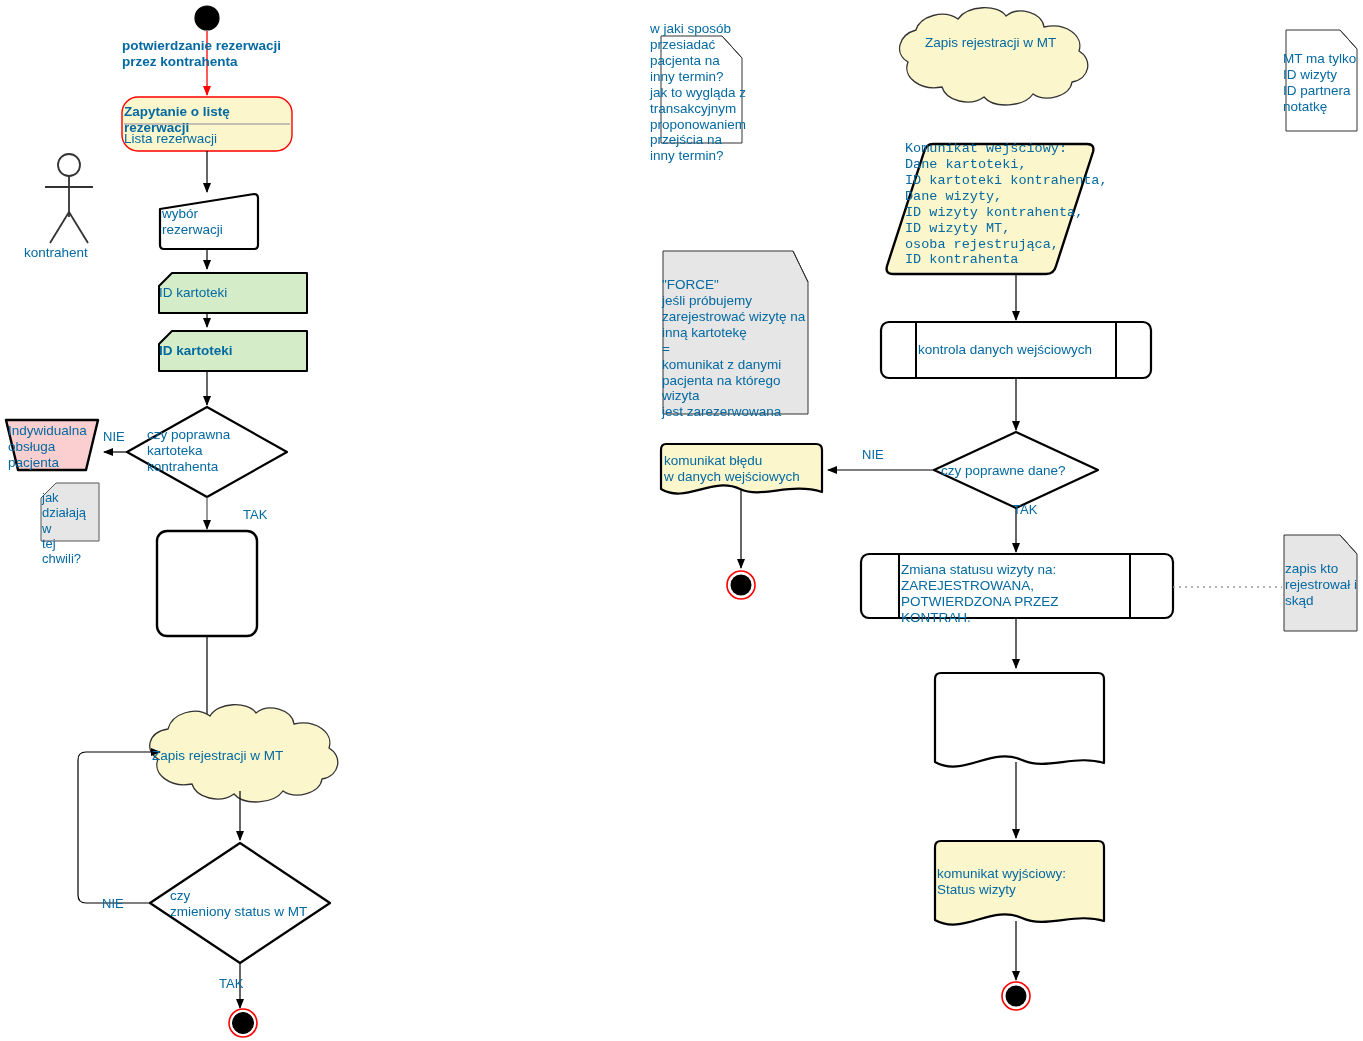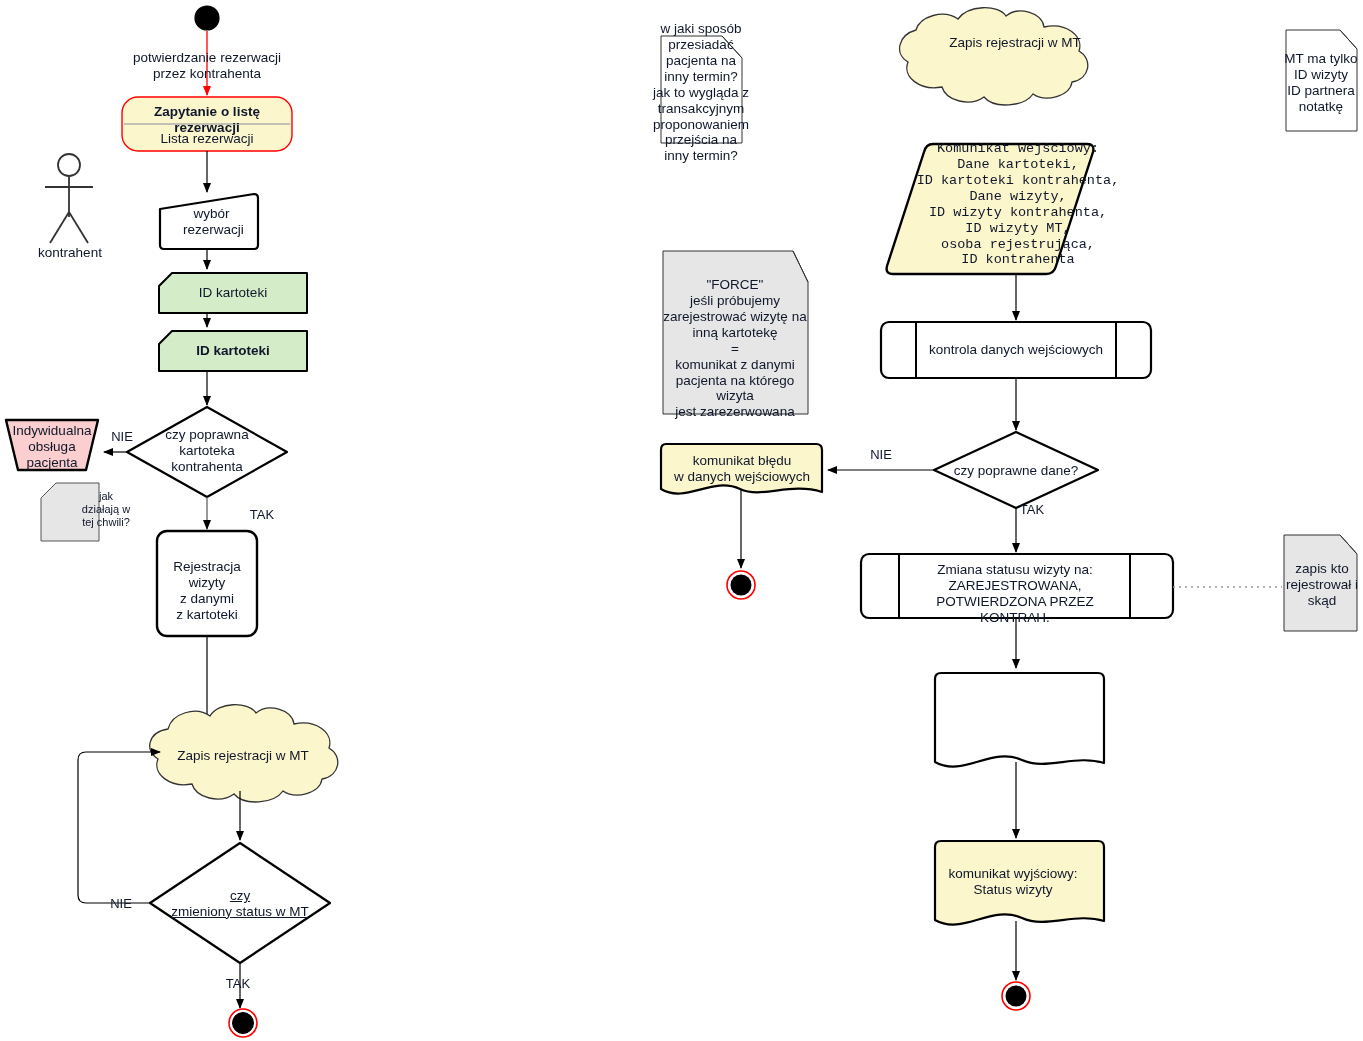--- a/index.html
+++ b/index.html
@@ -18,29 +18,28 @@
   svg.layer {
     position: absolute;
     top: 0; left: 0;
     width: 1363px;
     height: 1041px;
     overflow: visible;
   }
   .lbl {
     position: absolute;
     font-size: 13.5px;
-    color: #0f172a;
+    color: #0369a1;
     line-height: 1.18;
-    text-align: center;
     white-space: pre-line;
     pointer-events: none;
   }
   .lbl.edge { font-size: 13px; }
   .lbl.bold { font-weight: bold; font-size: 13.5px; }
-  .lbl.small { font-size: 11px; margin-left: 36px; }
+  .lbl.small { font-size: 13px; }
 </style>
 </head>
 <body>
 
 <div id="canvas">
 
   <svg class="layer" viewBox="0 0 1363 1041">
     <defs>
       <marker id="arrow" markerWidth="10" markerHeight="8" refX="9" refY="4" orient="auto" markerUnits="userSpaceOnUse">
         <path d="M0,0 L10,4 L0,8 z" fill="#000"></path>
@@ -186,54 +185,50 @@
              C963,936 992,904 1022,918
              C1046,929 1075,912 1104,921
              L1104,847 Q1104,841 1098,841 Z" fill="#fcf6cd" stroke="#000" stroke-width="2.2" stroke-linejoin="round"></path>
 
     <path d="M1016,921 L1016,980" stroke="#000" stroke-width="1.2" fill="none" marker-end="url(#arrow)"></path>
 
     <circle cx="1016" cy="996" r="14" fill="#fff" stroke="#ff0000" stroke-width="1.6"></circle>
     <circle cx="1016" cy="996" r="10.5" fill="#000"></circle>
   </svg>
 
-  <div class="lbl" style="left:122px; top:50px; width:170px;">potwierdzanie rezerwacji
+  <div class="lbl" style="left:122px; top:38px; width:170px;font-weight:bold;">potwierdzanie rezerwacji
 przez kontrahenta</div>
 
   <div class="lbl bold" style="left:124px; top:104px; width:166px;">Zapytanie o listę rezerwacji</div>
   <div class="lbl" style="left:124px; top:131px; width:166px;">Lista rezerwacji</div>
 
-  <div class="lbl" style="left:162px; top:206px; width:78px;padding-left:21px;">wybór
+  <div class="lbl" style="left:162px; top:206px; width:78px;">wybór
 rezerwacji</div>
 
   <div class="lbl" style="left:159px; top:285px; width:148px;">ID kartoteki</div>
   <div class="lbl" style="left:159px; top:343px; width:148px;font-weight:bold;">ID kartoteki</div>
 
   <div class="lbl" style="left:147px; top:427px; width:120px;">czy poprawna
 kartoteka
 kontrahenta</div>
   <div class="lbl edge" style="left:103px; top:429px; width:38px;">NIE</div>
   <div class="lbl edge" style="left:243px; top:507px; width:38px;">TAK</div>
 
   <div class="lbl" style="left:8px; top:423px; width:88px;">Indywidualna
 obsługa
 pacjenta</div>
 
   <div class="lbl small" style="left:42px; top:490px; width:56px;">jak
 działają w
 tej chwili?</div>
 
-  <div class="lbl" style="left:158px; top:559px; width:98px;">Rejestracja
-wizyty
-z danymi
-z kartoteki</div>
 
   <div class="lbl" style="left:152px; top:748px; width:182px;">Zapis rejestracji w MT</div>
 
-  <div class="lbl" style="left:170px; top:888px; width:140px;text-decoration:underline;">czy
+  <div class="lbl" style="left:170px; top:888px; width:140px;">czy
 zmieniony status w MT</div>
   <div class="lbl edge" style="left:102px; top:896px; width:38px;">NIE</div>
   <div class="lbl edge" style="left:219px; top:976px; width:38px;">TAK</div>
 
   <div class="lbl" style="left:24px; top:245px; width:92px;">kontrahent</div>
 
   <div class="lbl" style="left:650px; top:21px; width:102px;">w jaki sposób
 przesiadać
 pacjenta na
 inny termin?

